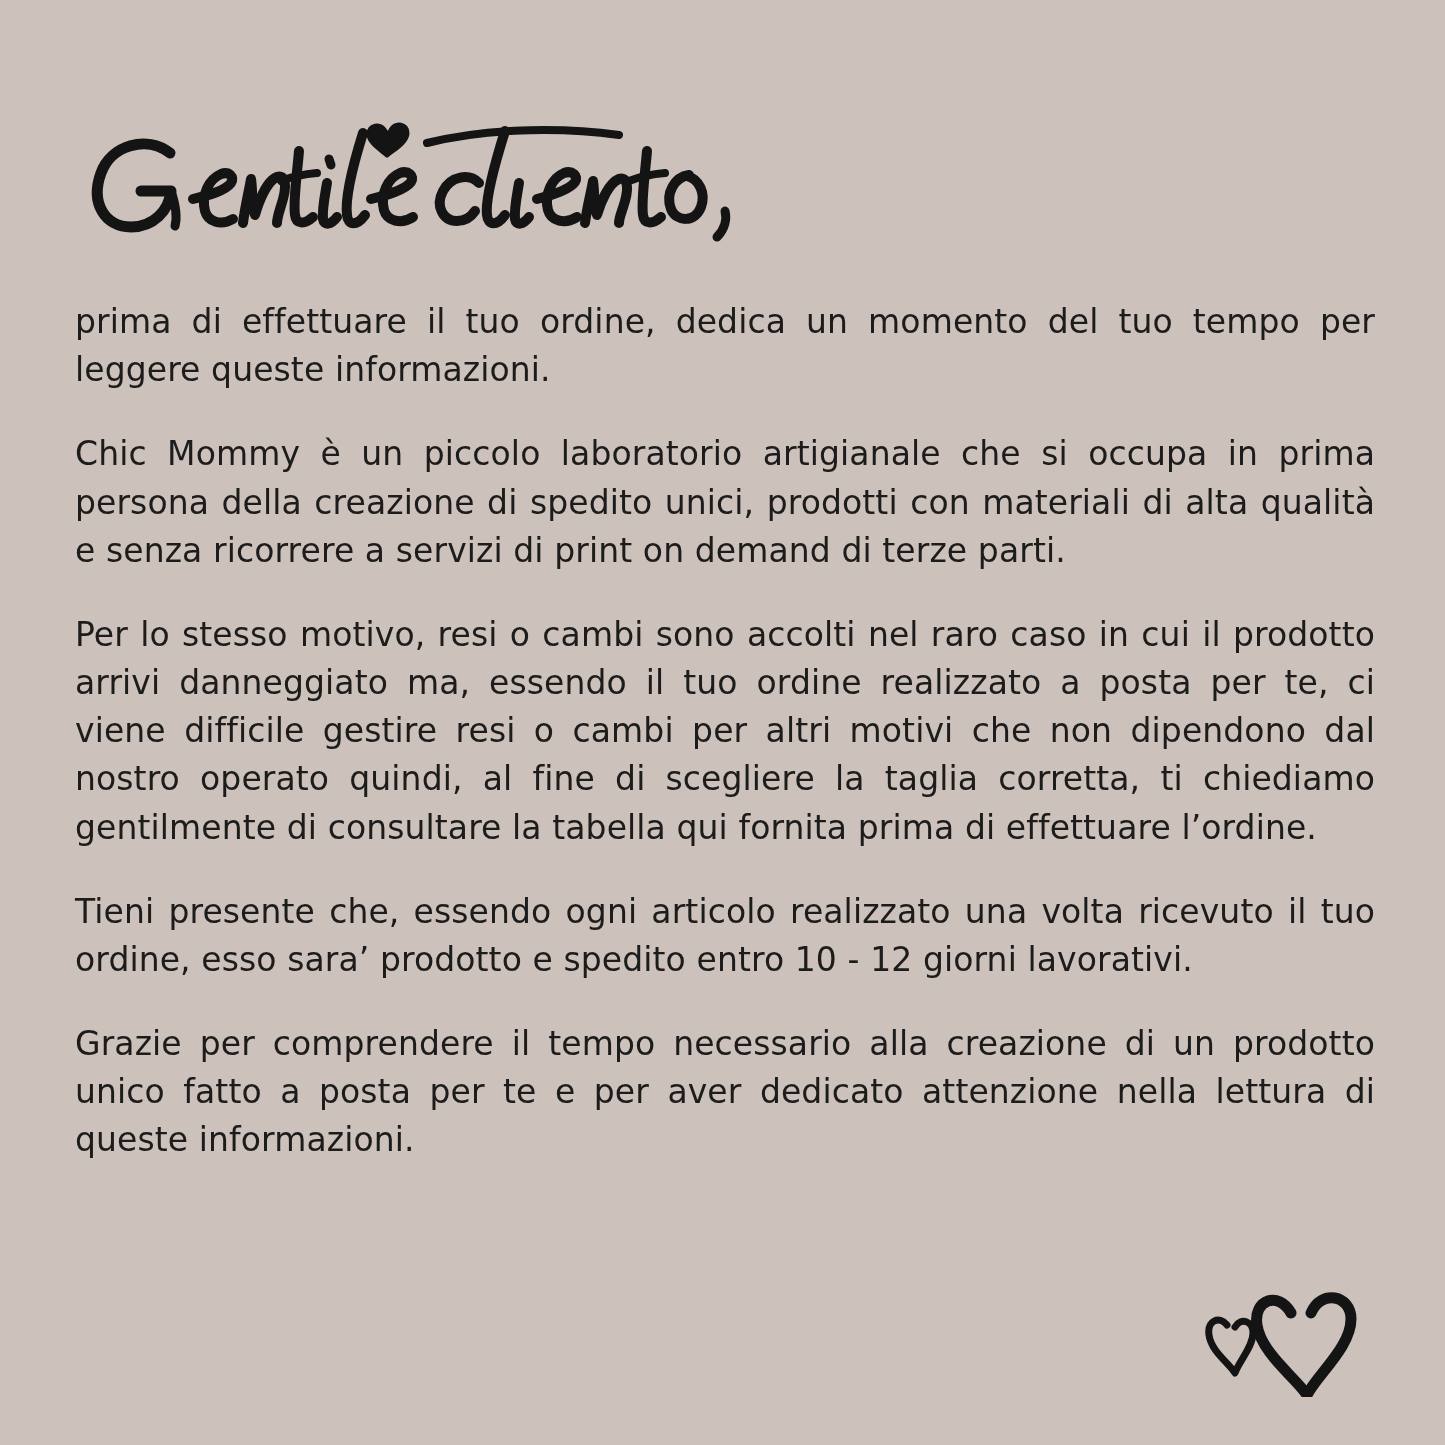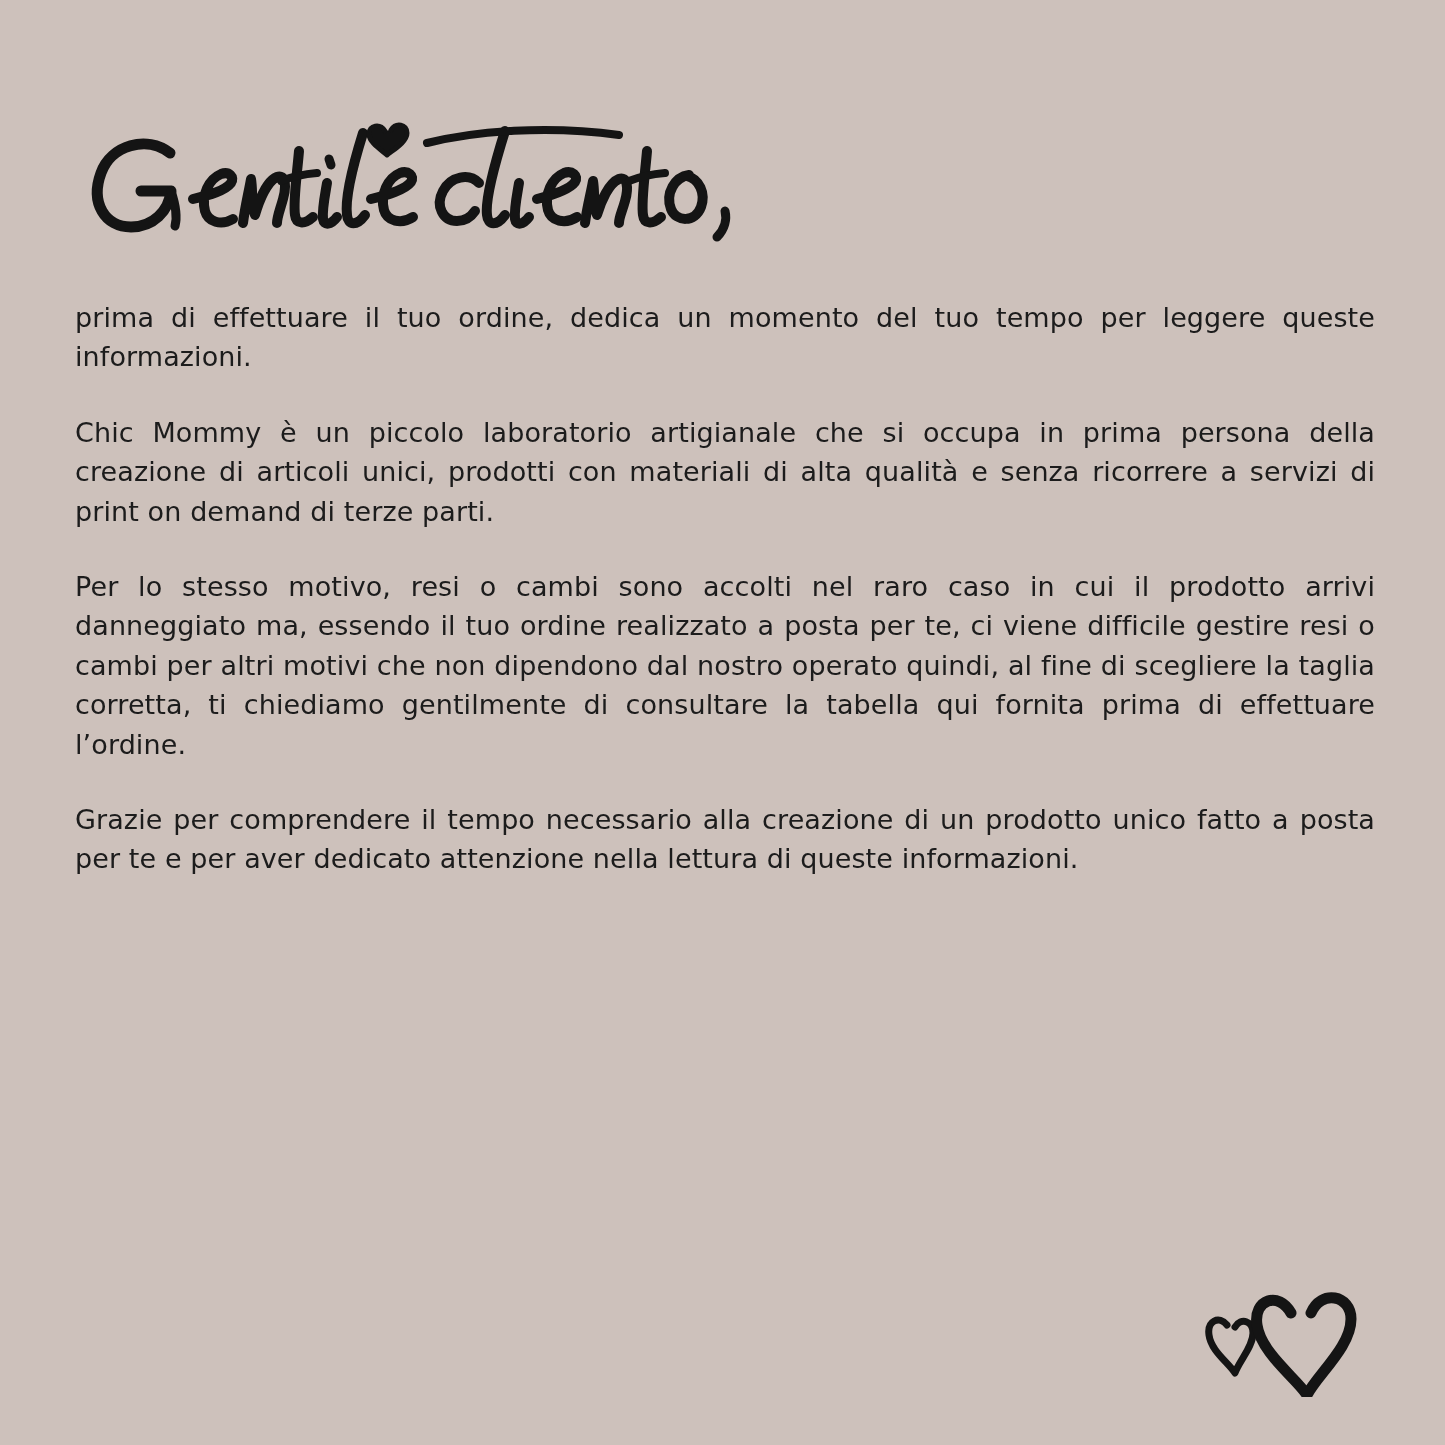--- a/index.html
+++ b/index.html
@@ -30,21 +30,21 @@
   .heading-svg {
     display: block;
   }
   .body-copy {
     position: absolute;
     left: 75px;
     top: 298px;
     width: 1300px;
     color: #1c1c1c;
     font-family: "DejaVu Sans", sans-serif;
-    font-size: 27px;
+    font-size: 33px;
     line-height: 1.46;
     text-align: justify;
     text-justify: inter-word;
     letter-spacing: 0.1px;
   }
   .body-copy p {
     margin: 0 0 36px 0;
   }
   .body-copy p:last-child {
     margin-bottom: 0;
@@ -102,22 +102,23 @@
 
         <path d="M614 80 C600 82, 590 98, 596 114 C601 127, 620 128, 626 112 C631 98, 624 84, 612 81" stroke-width="10"></path>
 
         <path d="M650 116 C652 124, 650 134, 642 142" stroke-width="9"></path>
       </g>
     </svg>
   </div>
 
   <div class="body-copy">
     <p>prima di effettuare il tuo ordine, dedica un momento del tuo tempo per leggere queste informazioni.</p>
-    <p>Chic Mommy è un piccolo laboratorio artigianale che si occupa in prima persona della creazione di articoli unici, prodotti con materiali di alta qualità e senza ricorrere a servizi di print on demand di terze parti.</p>
+    <p>Chic Mommy è un piccolo laboratorio artigianale che si occupa in prima persona della creazione di spedito unici, prodotti con materiali di alta qualità e senza ricorrere a servizi di print on demand di terze parti.</p>
     <p>Per lo stesso motivo, resi o cambi sono accolti nel raro caso in cui il prodotto arrivi danneggiato ma, essendo il tuo ordine realizzato a posta per te, ci viene difficile gestire resi o cambi per altri motivi che non dipendono dal nostro operato quindi, al fine di scegliere la taglia corretta, ti chiediamo gentilmente di consultare la tabella qui fornita prima di effettuare l’ordine.</p>
+    <p>Tieni presente che, essendo ogni articolo realizzato una volta ricevuto il tuo ordine, esso sara’ prodotto e spedito entro 10 - 12 giorni lavorativi.</p>
     <p>Grazie per comprendere il tempo necessario alla creazione di un prodotto unico fatto a posta per te e per aver dedicato attenzione nella lettura di queste informazioni.</p>
   </div>
 
   <svg class="hearts" viewBox="0 0 170 120" xmlns="http://www.w3.org/2000/svg">
     <g fill="none" stroke="#141414" stroke-linecap="round" stroke-linejoin="round">
       <path d="M22 48 C14 38, 2 44, 4 58 C6 74, 24 86, 30 96 C34 84, 48 70, 48 56 C48 44, 36 40, 30 50" stroke-width="7"></path>
       <path d="M86 36 C74 14, 48 22, 52 48 C56 76, 92 102, 102 118 C112 98, 146 70, 146 42 C146 18, 116 12, 106 36" stroke-width="11"></path>
     </g>
   </svg>
 

